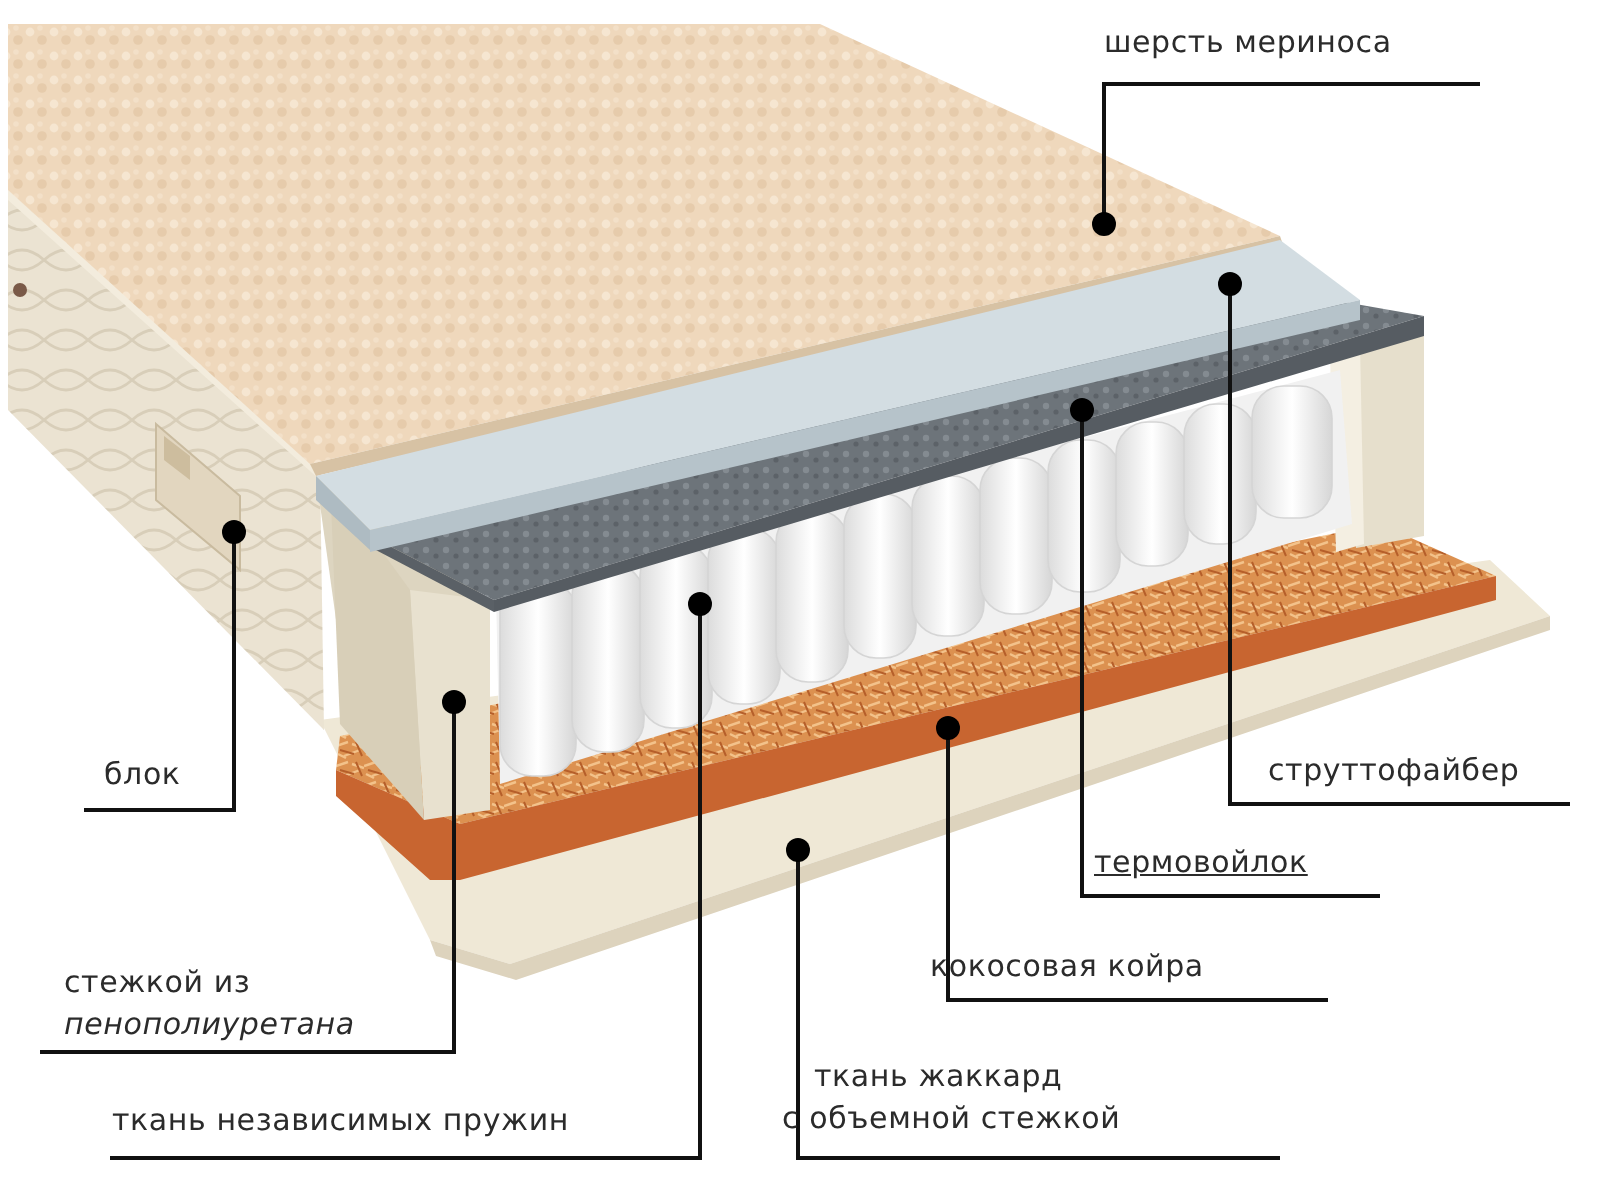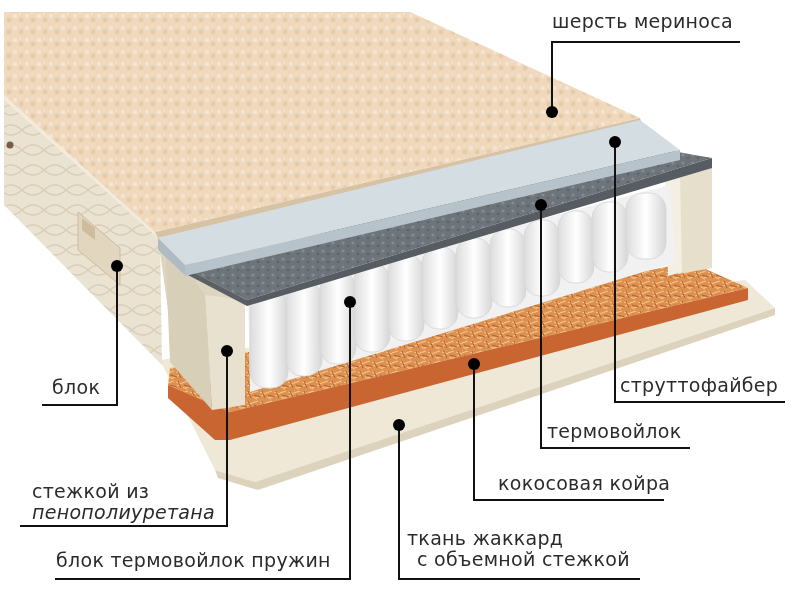--- a/index.html
+++ b/index.html
@@ -1,19 +1,19 @@
 <!DOCTYPE html>
 <html><head>
 <meta charset="utf-8">
 <style>
   html, body { margin:0; padding:0; background:#ffffff; }
   body { width:800px; height:600px; position:relative; overflow:hidden;
          font-family:"DejaVu Sans", sans-serif; color:#2a2a2a; }
   #stage { position:absolute; left:0; top:0; width:800px; height:600px; }
-  .label { position:absolute; font-size:19px; letter-spacing:0.3px; line-height:22px;
+  .label { position:absolute; font-size:15px; letter-spacing:0.3px; line-height:22px;
            color:#2b2b2b; white-space:nowrap; }
 </style>
 </head>
 <body>
 
 <svg id="stage" viewBox="0 0 800 600" xmlns="http://www.w3.org/2000/svg">
   <defs>
     <pattern id="coirPat" width="14" height="10" patternUnits="userSpaceOnUse">
       <rect width="14" height="10" fill="#dc9150"></rect>
       <path d="M0 3 L6 1 M4 8 L12 5 M8 2 L14 4 M1 7 L5 9" stroke="#f3c28a" stroke-width="1.2"></path>
@@ -121,21 +121,21 @@
     <circle cx="541" cy="205" r="6"></circle>
     <circle cx="474" cy="364" r="6"></circle>
     <circle cx="399" cy="425" r="6"></circle>
     <circle cx="350" cy="302" r="6"></circle>
     <circle cx="227" cy="351" r="6"></circle>
     <circle cx="117" cy="266" r="6"></circle>
   </g>
 </svg>
 
 <div class="label" style="left:552px; top:10px;">шерсть мериноса</div>
-<div class="label" style="left:620px; top:374px;">струттофайбер</div>
-<div class="label" style="left:547px; top:420px;">термовойлок</div>
-<div class="label" style="left:498px; top:472px;">кокосовая койра</div>
+<div class="label" style="left:634px; top:374px;">струттофайбер</div>
+<div class="label" style="left:547px; top:420px;text-decoration:underline;">термовойлок</div>
+<div class="label" style="left:465px; top:472px;">кокосовая койра</div>
 <div class="label" style="left:407px; top:527px;">ткань жаккард</div>
-<div class="label" style="left:417px; top:548px;">с объемной стежкой</div>
+<div class="label" style="left:391px; top:548px;">с объемной стежкой</div>
 <div class="label" style="left:52px; top:376px;">блок</div>
 <div class="label" style="left:32px; top:480px;">стежкой из</div>
 <div class="label" style="left:32px; top:501px;font-style:italic;">пенополиуретана</div>
-<div class="label" style="left:56px; top:549px;">блок термовойлок пружин</div>
+<div class="label" style="left:56px; top:549px;">ткань независимых пружин</div>
 
 </body></html>

